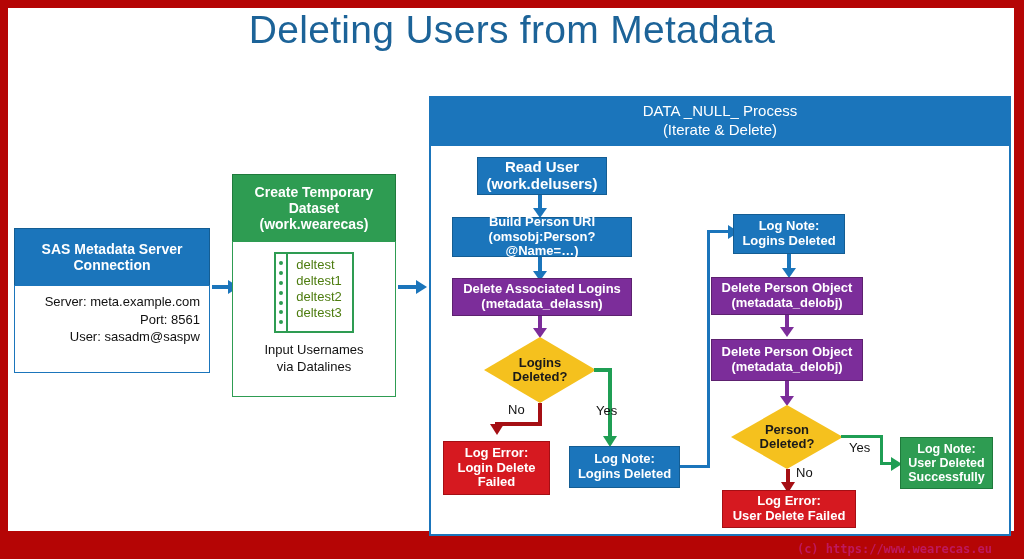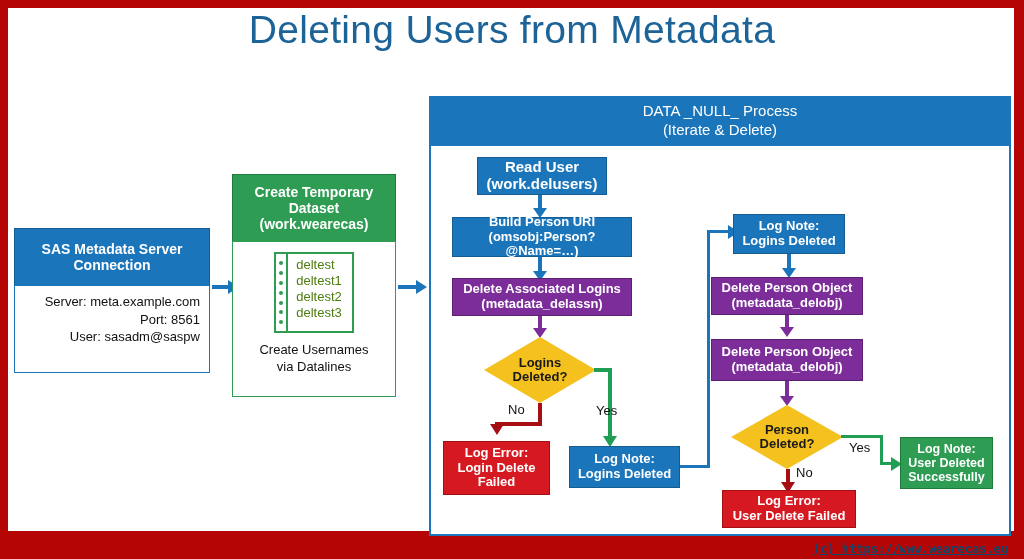--- a/index.html
+++ b/index.html
@@ -13,23 +13,23 @@
     box-sizing:border-box;
   }
   
   .frame-top,.frame-bottom,.frame-left,.frame-right{position:absolute;background:#b50505;}
   .frame-top{left:0;top:0;width:1024px;height:8px;}
   .frame-left{left:0;top:0;width:8px;height:559px;}
   .frame-right{right:0;top:0;width:10px;height:559px;}
   .frame-bottom{left:0;bottom:0;width:1024px;height:28px;}
 
   .watermark{
-    position:absolute;right:16px;bottom:3px;
-    color:#0c4a6e;font-family:"DejaVu Sans Mono","Liberation Mono",monospace;
-    font-size:12px;font-weight:bold;letter-spacing:0px;z-index:40;text-decoration:underline;
+    position:absolute;right:32px;bottom:3px;
+    color:#be185d;font-family:"DejaVu Sans Mono","Liberation Mono",monospace;
+    font-size:12px;font-weight:bold;letter-spacing:0px;z-index:40;
   }
 
   .title{
     position:absolute;left:0;top:8px;width:1024px;
     text-align:center;color:#1c6398;
     font-size:39px;font-weight:400;letter-spacing:0.3px;
     font-family:"Liberation Sans",sans-serif;
   }
 
   
@@ -150,21 +150,21 @@
             <i></i>
             <i></i>
         </div>
         <div class="ds-rows">
           <div>deltest</div>
           <div>deltest1</div>
           <div>deltest2</div>
           <div>deltest3</div>
         </div>
       </div>
-      <div class="gcard-cap">Create Usernames
+      <div class="gcard-cap">Input Usernames
 via Datalines</div>
     </div>
   </div>
 
   <div class="ln" style="left:398px;top:285px;width:20px;height:4px;background:#1b75bb;"></div>
   <div class="ar ar-right" style="left:416px;top:280px;border-left:11px solid #1b75bb;"></div>
 
   <div class="panel"></div>
   <div class="panel-hdr">DATA _NULL_ Process
 (Iterate &amp; Delete)</div>

